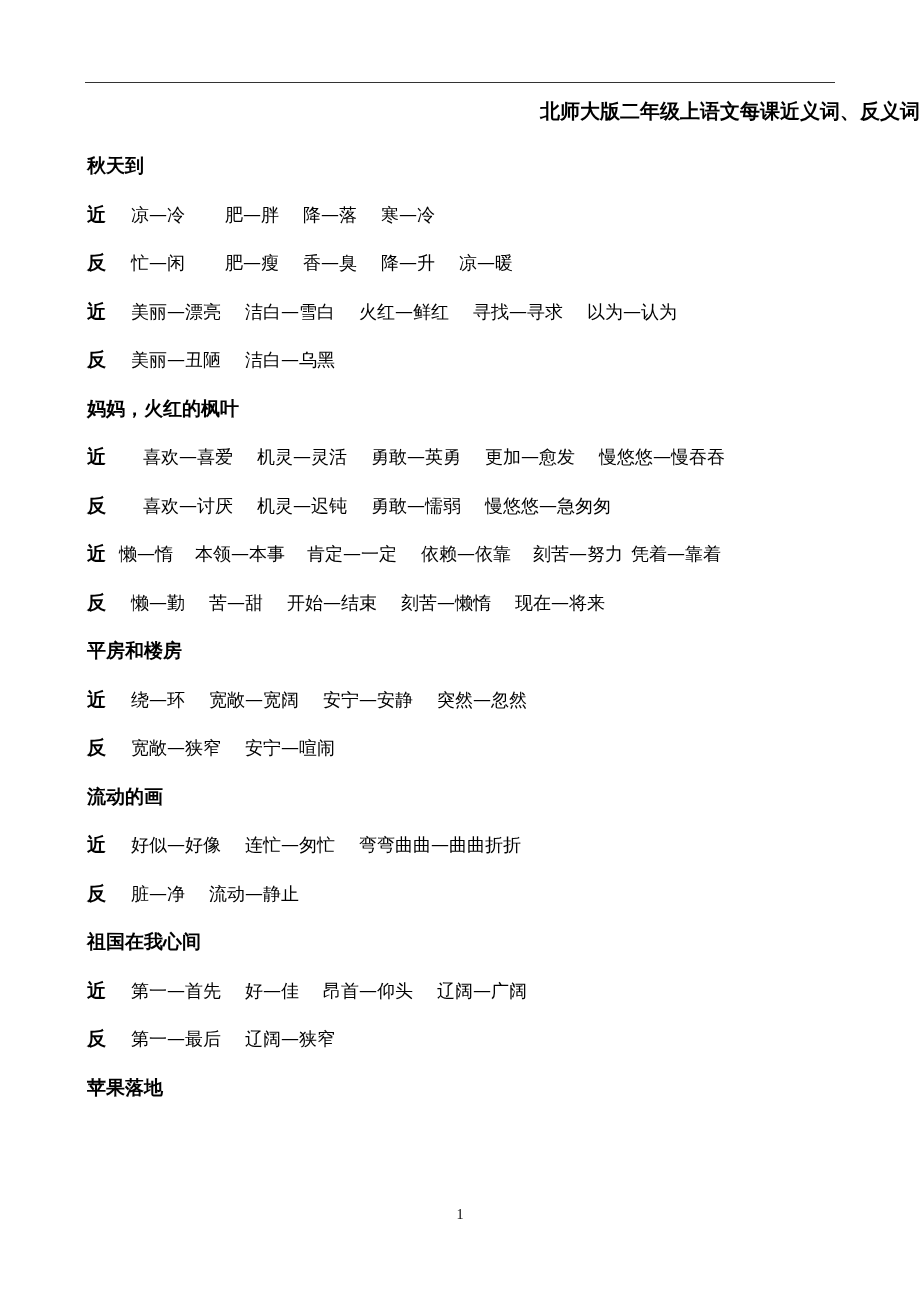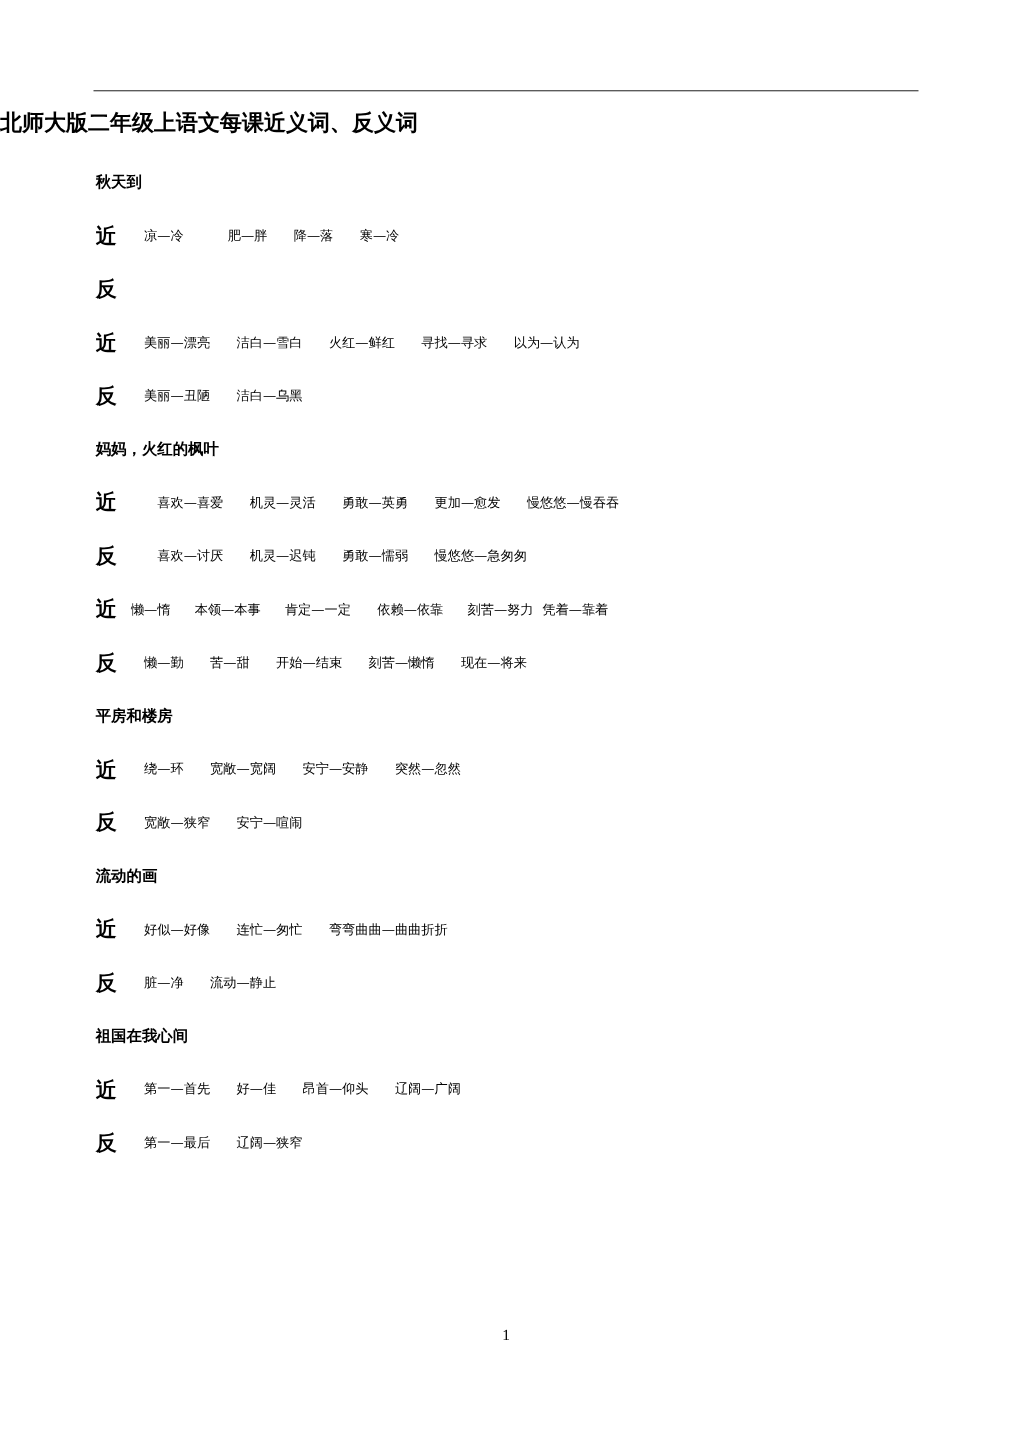--- a/index.html
+++ b/index.html
@@ -1,27 +1,27 @@
 <!DOCTYPE html>
 <html><head>
 <meta charset="utf-8">
 <style>
   html, body { margin: 0; padding: 0; background: #ffffff; }
   body { width: 920px; height: 1302px; position: relative; overflow: hidden;
          font-family: "DejaVu Serif", "Liberation Serif", serif; color: #000; }
   .rule { position: absolute; left: 85px; top: 82px; width: 750px; height: 0;
           border-top: 1.5px solid #333; }
-  .title { position: absolute; top: 98px; left: 0; width: 920px; text-align: left;
+  .title { position: absolute; top: 98px; left: 0; width: 920px; text-align: right;
            font-family: "DejaVu Sans", "Liberation Sans", sans-serif; font-size: 20px; font-weight: bold; }
   .content { position: absolute; left: 87px; top: 142px; width: 760px; }
   .line { height: 48.5px; display: flex; align-items: center; white-space: nowrap; }
-  .heading { font-family: Liberation Mono, monospace; font-size: 14px; font-weight: bold; }
+  .heading { font-family: Liberation Mono, monospace; font-size: 19px; font-weight: bold; }
   .tag { font-family: "DejaVu Sans", "Liberation Sans", sans-serif; font-size: 19px; font-weight: bold;
          width: 44px; flex: none; }
-  .pairs { display: flex; font-size: 12px; justify-content: center; }
+  .pairs { display: flex; font-size: 18px; justify-content: center; }
   .pair { margin-right: 24px; }
   .page-num { position: absolute; top: 1207px; left: 0; width: 920px; text-align: center;
               font-family: "Liberation Serif", serif; font-size: 14px; }
 </style>
 </head>
 <body>
 
 <div class="rule"></div>
 <div class="title">北师大版二年级上语文每课近义词、反义词</div>
 
@@ -32,20 +32,27 @@
     <span class="tag">近</span>
     <span class="pairs">
       <span class="pair" style="margin-right:40px">凉—冷</span>
       <span class="pair">肥—胖</span>
       <span class="pair">降—落</span>
       <span class="pair">寒—冷</span>
     </span>
   </div>
   <div class="line">
     <span class="tag">反</span>
+    <span class="pairs">
+      <span class="pair" style="margin-right:40px">忙—闲</span>
+      <span class="pair">肥—瘦</span>
+      <span class="pair">香—臭</span>
+      <span class="pair">降—升</span>
+      <span class="pair">凉—暖</span>
+    </span>
   </div>
 
   <div class="line">
     <span class="tag">近</span>
     <span class="pairs">
       <span class="pair">美丽—漂亮</span>
       <span class="pair">洁白—雪白</span>
       <span class="pair">火红—鲜红</span>
       <span class="pair">寻找—寻求</span>
       <span class="pair">以为—认为</span>
@@ -148,15 +155,16 @@
     </span>
   </div>
   <div class="line">
     <span class="tag">反</span>
     <span class="pairs">
       <span class="pair">第一—最后</span>
       <span class="pair">辽阔—狭窄</span>
     </span>
   </div>
 
+  <div class="line heading">苹果落地</div>
 </div>
 
 <div class="page-num">1</div>
 
 </body></html>

